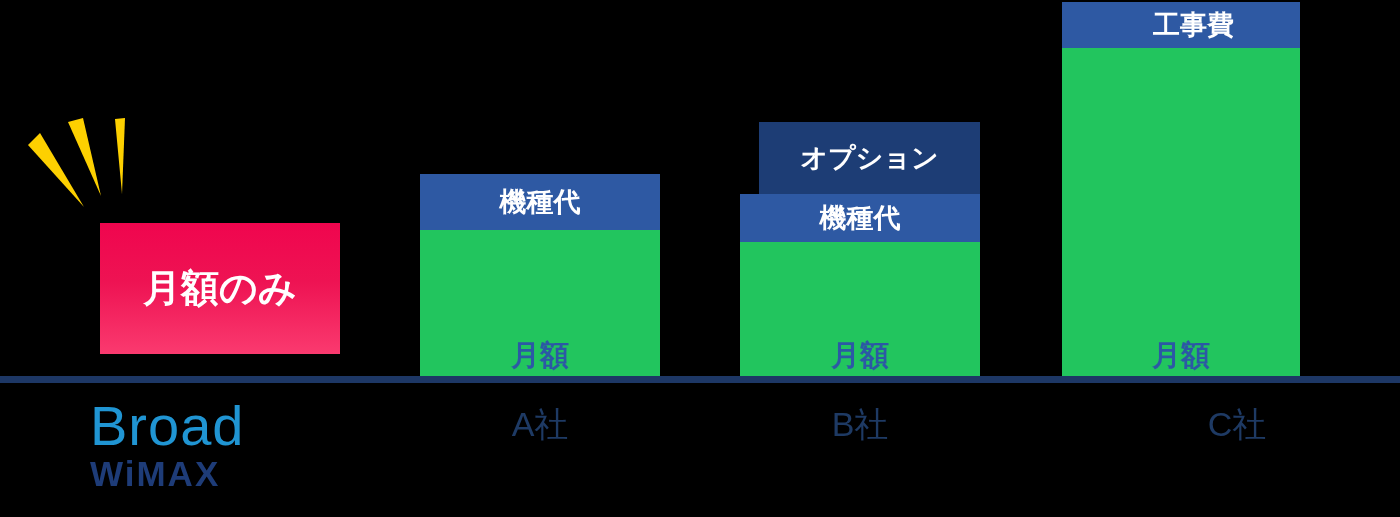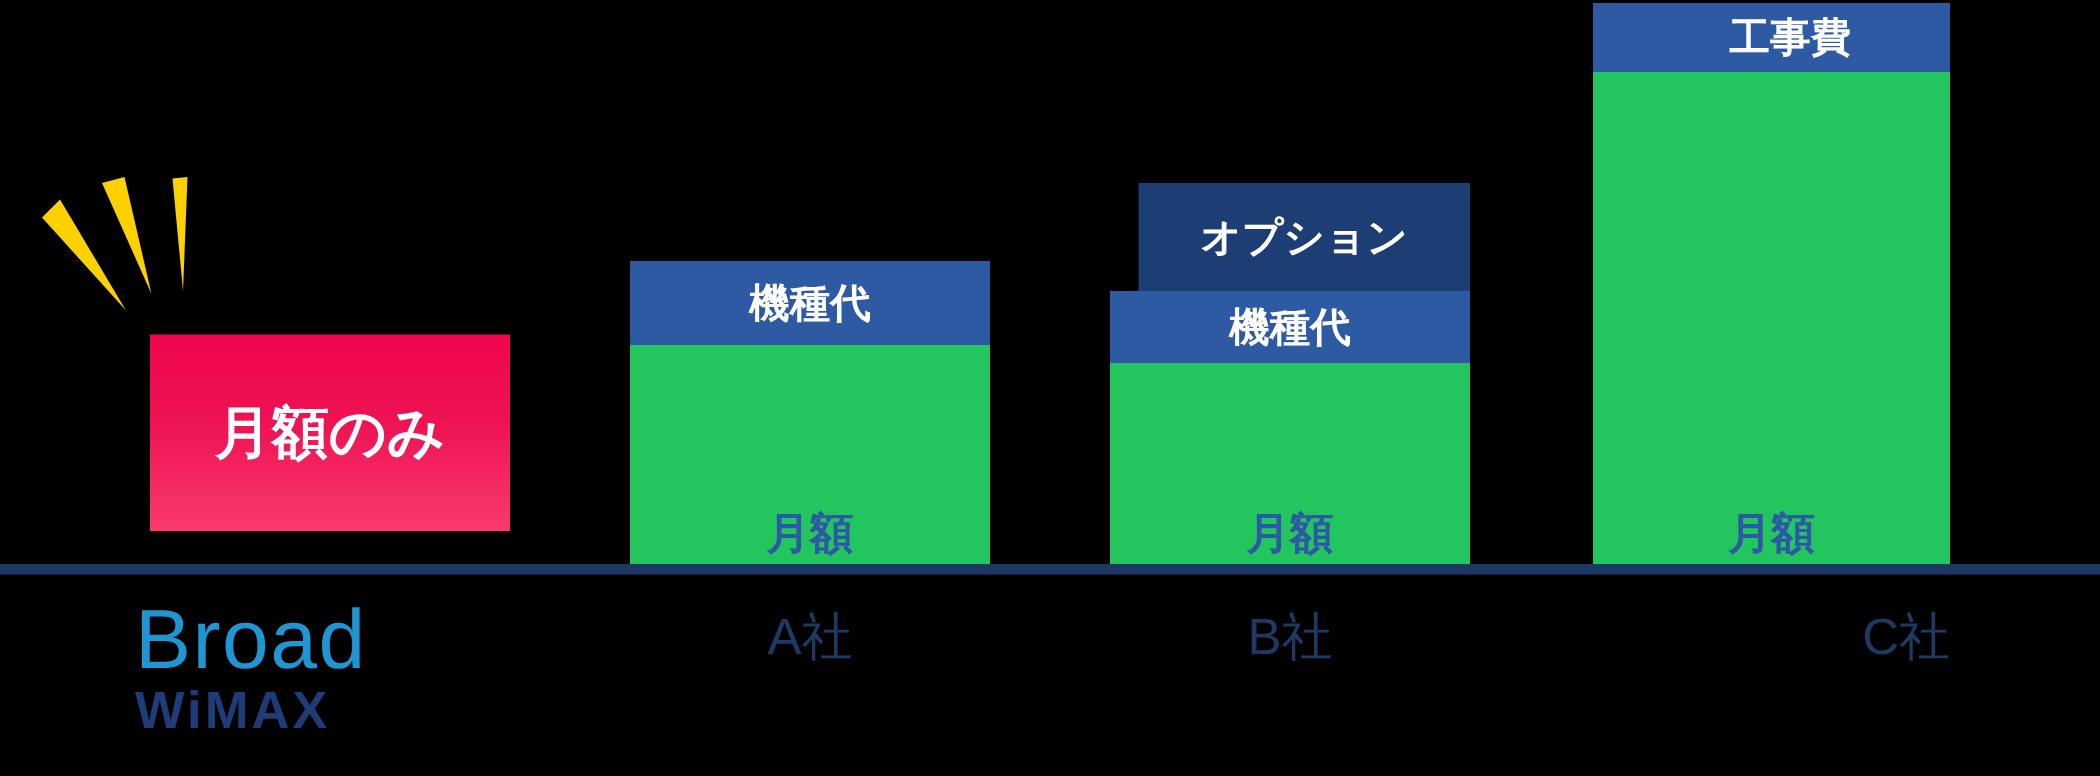--- a/index.html
+++ b/index.html
@@ -27,21 +27,21 @@
   .bar-b .band-navy{height:72px;margin-left:19px;}
   .bar-b .band-blue{height:48px;}
   .bar-c{left:1062px;top:2px;width:238px;height:374px;}
   .bar-c .band{height:46px;padding-left:25px;}
   
   .baseline{position:absolute;left:0;top:376px;width:1400px;height:7px;background:#1d3765;}
   
   .cat-label{position:absolute;top:402px;text-align:center;color:#1e3a64;font-size:34px;font-weight:normal;}
   .cat-a{left:420px;width:240px;}
   .cat-b{left:740px;width:240px;}
-  .cat-c{left:1062px;width:238px;text-align:right;}
+  .cat-c{left:1118px;width:238px;}
   
   .rays{position:absolute;left:20px;top:108px;width:110px;height:110px;}
   
   .logo{position:absolute;left:90px;top:398px;width:260px;text-align:left;line-height:1;}
   .logo-broad{color:#2095d3;font-size:56px;font-weight:500;letter-spacing:1px;line-height:1;}
   .logo-wimax{color:#1e3c78;font-size:35px;font-weight:800;letter-spacing:2px;margin-top:2px;line-height:1;}
   .logo-powered{margin-top:8px;font-size:10px;font-weight:bold;color:#1e3c78;display:flex;align-items:center;justify-content:center;gap:6px;line-height:1;}
   .logo-powered .uq-brand{font-size:15px;font-weight:800;color:#1e3c78;}
   .uq-light{color:#2095d3;}
 </style>

